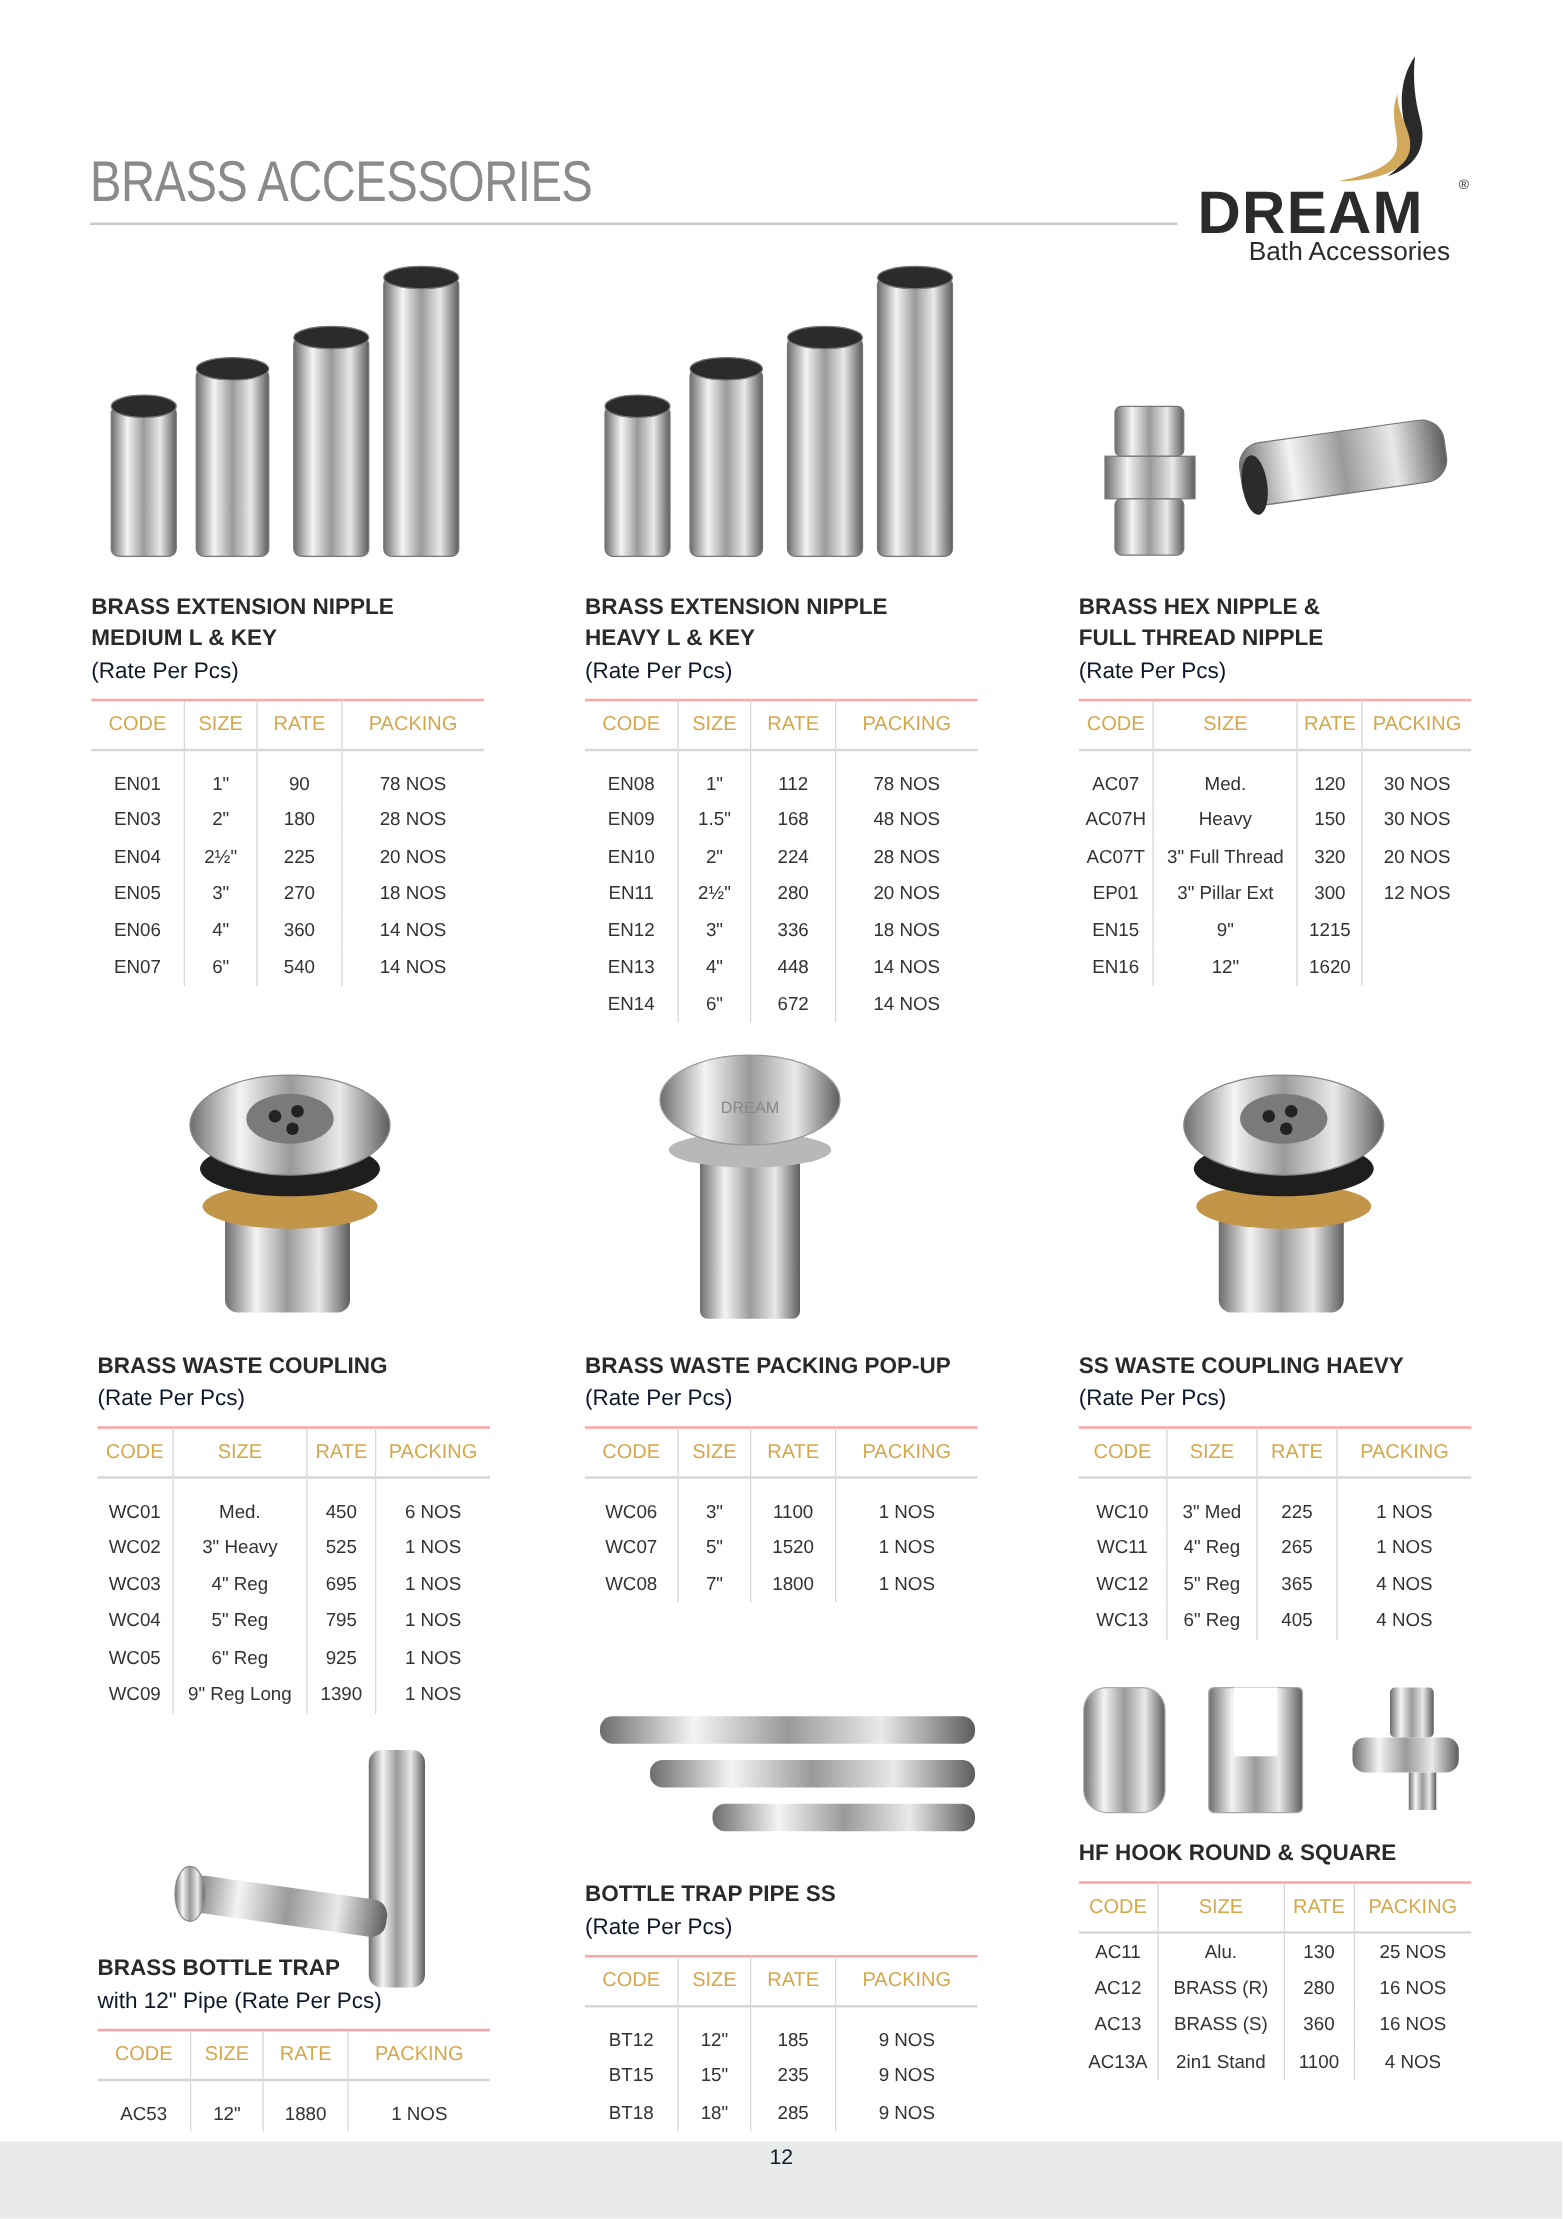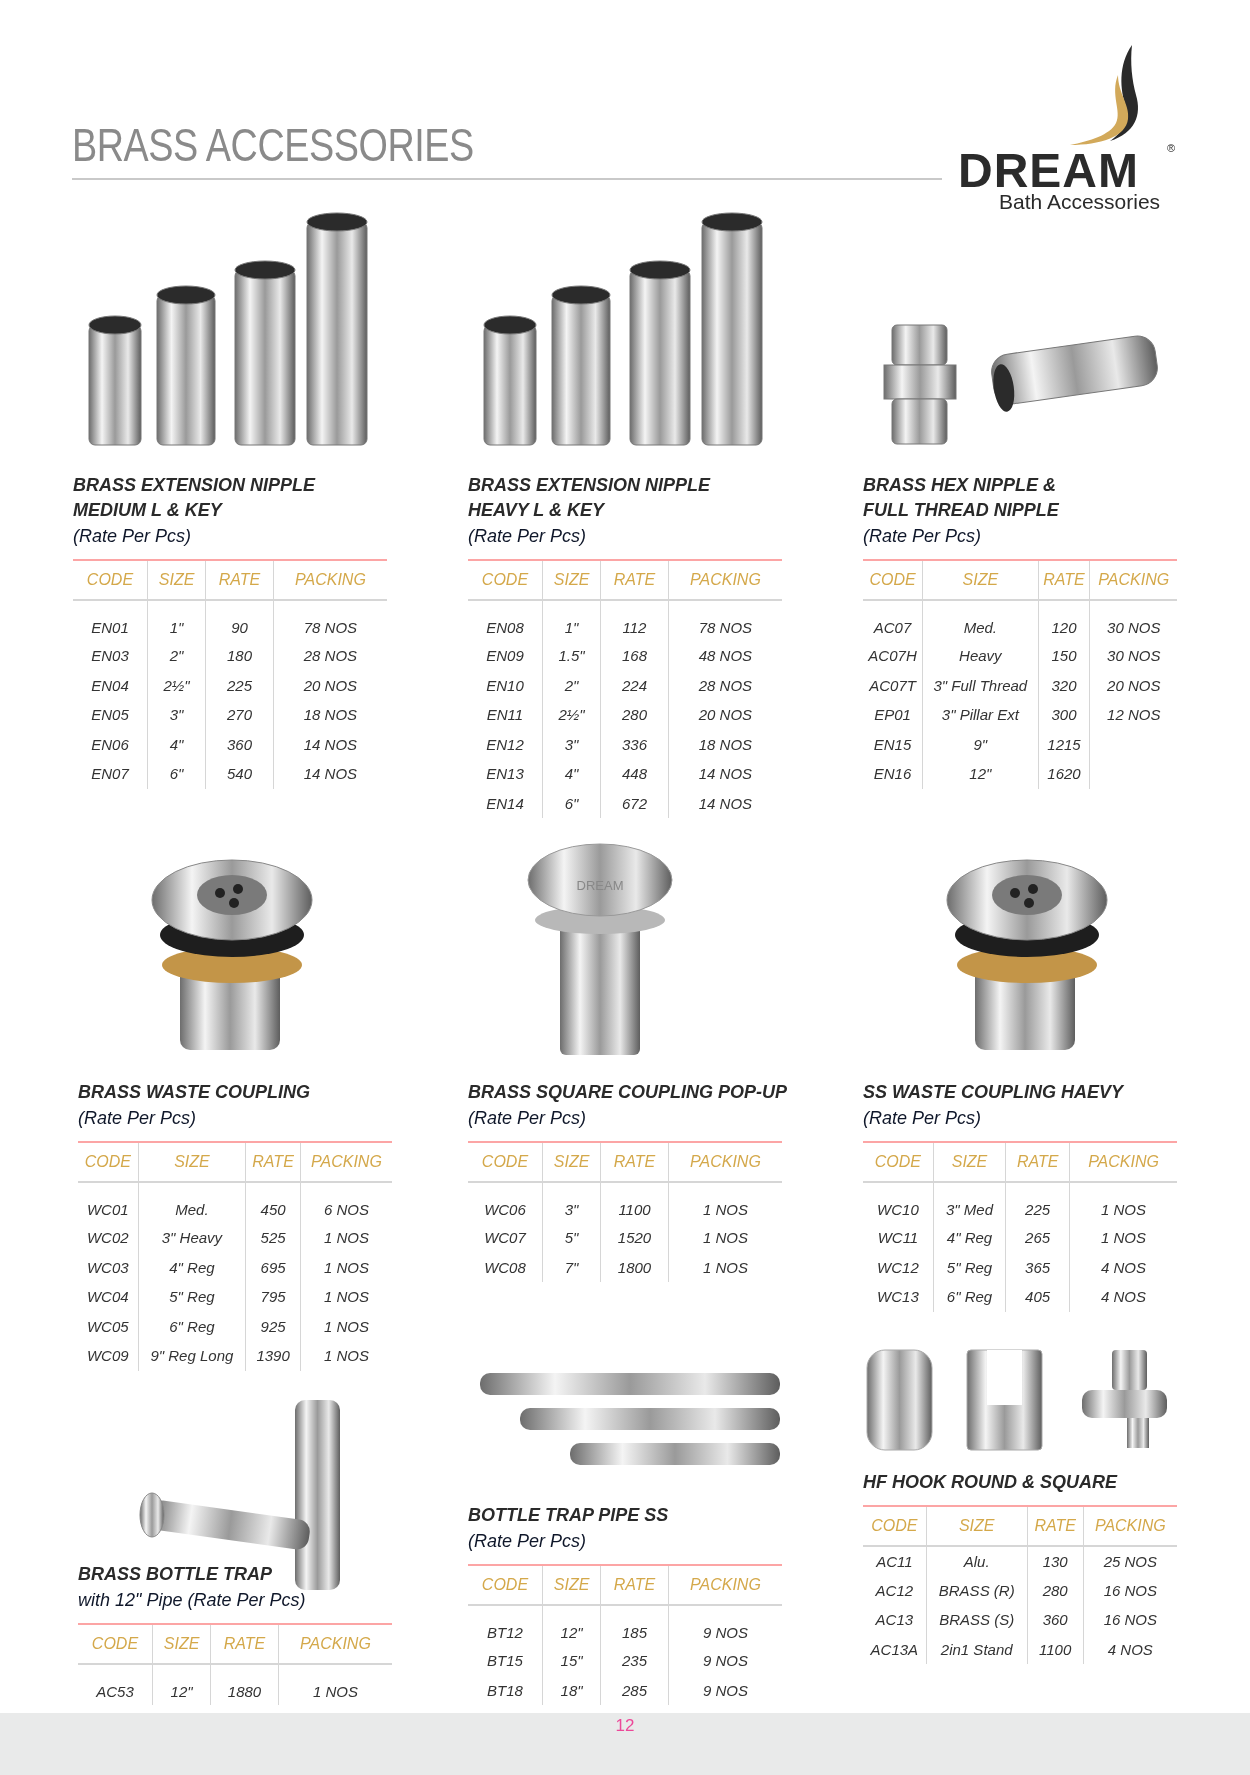--- a/index.html
+++ b/index.html
@@ -14,35 +14,35 @@
   }
   .title-rule { position: absolute; left: 72px; top: 178px; width: 870px; height: 2px; background: #c9c9c9; }
 
   .logo { position: absolute; left: 950px; top: 45px; width: 230px; height: 170px; }
   .logo-word { position: absolute; left: 8px; top: 98px; font-size: 48px; font-weight: 700; color: #2b2b2b; letter-spacing: 1px; }
   .logo-reg { position: absolute; left: 217px; top: 97px; font-size: 11px; color: #2b2b2b; }
   .logo-sub { position: absolute; left: 49px; top: 145px; font-size: 21px; color: #2b2b2b; }
 
   .product-img { position: absolute; }
 
-  .section { position: absolute; width: 320px; font-style: italic; }
+  .section { position: absolute; width: 320px; }
   .section-title { font-weight: 700; font-size: 18px; line-height: 25px; color: #2a2a2a; }
   .section-sub { font-size: 18px; line-height: 26px; color: #0f172a; margin-bottom: 10px; }
 
   table.price { border-collapse: collapse; width: 314px; font-size: 15px; color: #333; }
   table.price th {
     color: #d4a84a; font-weight: 400; font-size: 16px; height: 40px;
     border-top: 2px solid #fca5a5; border-bottom: 2px solid #d6d6d6;
   }
   table.price td { text-align: center; height: 29.5px; }
   table.price th + th, table.price td + td { border-left: 1.5px solid #d6d6d6; }
   table.price tr.first td { padding-top: 12px; height: 41px; }
 
   .footer-band { position: absolute; left: 0; top: 1713px; width: 1250px; height: 62px; background: #e9eaea; }
-  .page-number { position: absolute; left: 0; width: 1250px; top: 1716px; text-align: center; font-size: 17px; color: #ec4899; }
+  .page-number { position: absolute; left: 0; width: 1250px; top: 1716px; text-align: center; font-size: 17px; color: #0f172a; }
 </style>
 </head>
 <body>
 
 <div class="page-title">BRASS ACCESSORIES</div>
 <div class="title-rule"></div>
 
 <div class="logo">
   <svg width="230" height="100" viewBox="0 0 230 100" style="position:absolute;left:0;top:0">
     <path d="M182 0 C 168 20, 170 45, 176 62 C 180 75, 172 88, 160 96 C 185 88, 192 70, 186 50 C 182 35, 180 18, 182 0 Z" fill="#2a2a2a"></path>
@@ -363,21 +363,21 @@
           <td>WC09</td>
           <td>9" Reg Long</td>
           <td>1390</td>
           <td>1 NOS</td>
         </tr>
       </tbody>
     </table>
 </div>
 
 <div class="section" style="left:468px;top:1080px">
-  <div class="section-title">BRASS SQUARE COUPLING POP-UP</div>
+  <div class="section-title">BRASS WASTE PACKING POP-UP</div>
   <div class="section-sub">(Rate Per Pcs)</div>
   <table class="price">
       <thead>
         <tr>
           <th>CODE</th>
           <th>SIZE</th>
           <th>RATE</th>
           <th>PACKING</th>
         </tr>
       </thead>

